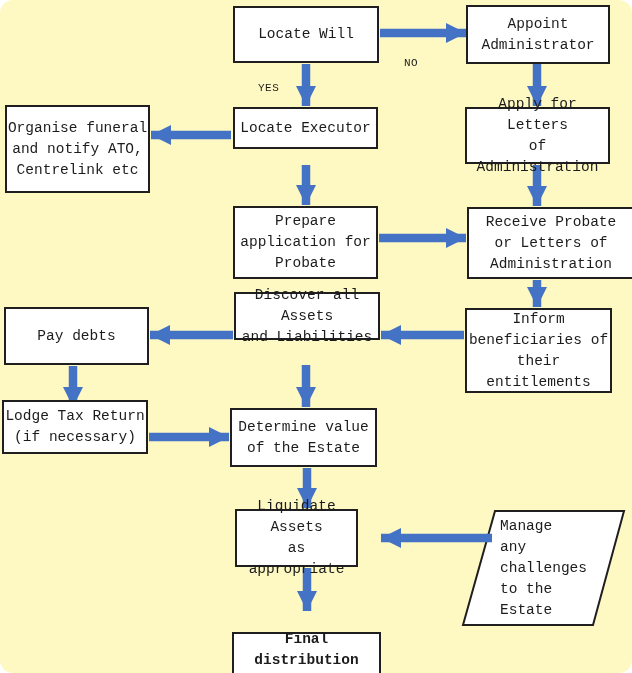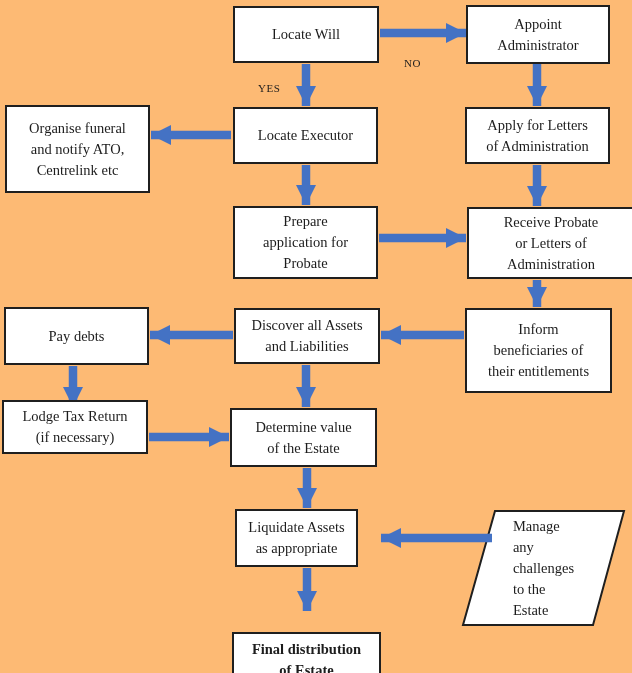--- a/index.html
+++ b/index.html
@@ -4,24 +4,25 @@
 <style>
   html, body {
     margin: 0;
     padding: 0;
     background: #ffffff;
   }
   .canvas {
     position: relative;
     width: 632px;
     height: 673px;
-    background: #fdba74;
-    font-family: Liberation Serif, serif;
+    background: #fef9c3;
+    font-family: Liberation Mono, monospace;
     color: #1c1c1c;
     overflow: hidden;
+    border-radius: 13px;
   }
   .arrows {
     position: absolute;
     left: 0;
     top: 0;
     z-index: 0;
   }
   .arrow-line {
     stroke: var(--arrow-color, #4472C4);
     stroke-width: 8.5;
@@ -107,36 +108,36 @@
 
   <div class="node" style="left:233px; top:6px;   width:146px; height:57px">Locate Will</div>
 
   <div class="node" style="left:466px; top:5px;   width:144px; height:59px">Appoint
 Administrator</div>
 
   <div class="node" style="left:5px;   top:105px; width:145px; height:88px">Organise funeral
 and notify ATO,
 Centrelink etc</div>
 
-  <div class="node" style="left:233px; top:107px; width:145px; height:57px">Locate Executor</div>
+  <div class="node" style="left:233px; top:107px; width:145px; height:42px">Locate Executor</div>
 
   <div class="node" style="left:465px; top:107px; width:145px; height:57px">Apply for Letters
 of Administration</div>
 
   <div class="node" style="left:233px; top:206px; width:145px; height:73px">Prepare
 application for
 Probate</div>
 
   <div class="node" style="left:467px; top:207px; width:168px; height:72px">Receive Probate
 or Letters of
 Administration</div>
 
   <div class="node" style="left:4px;   top:307px; width:145px; height:58px">Pay debts</div>
 
-  <div class="node" style="left:234px; top:308px; width:146px; height:56px">Discover all Assets
+  <div class="node" style="left:234px; top:292px; width:146px; height:48px">Discover all Assets
 and Liabilities</div>
 
   <div class="node" style="left:465px; top:308px; width:147px; height:85px">Inform
 beneficiaries of
 their entitlements</div>
 
   <div class="node" style="left:2px;   top:400px; width:146px; height:54px">Lodge Tax Return
 (if necessary)</div>
 
   <div class="node" style="left:230px; top:408px; width:147px; height:59px">Determine value

